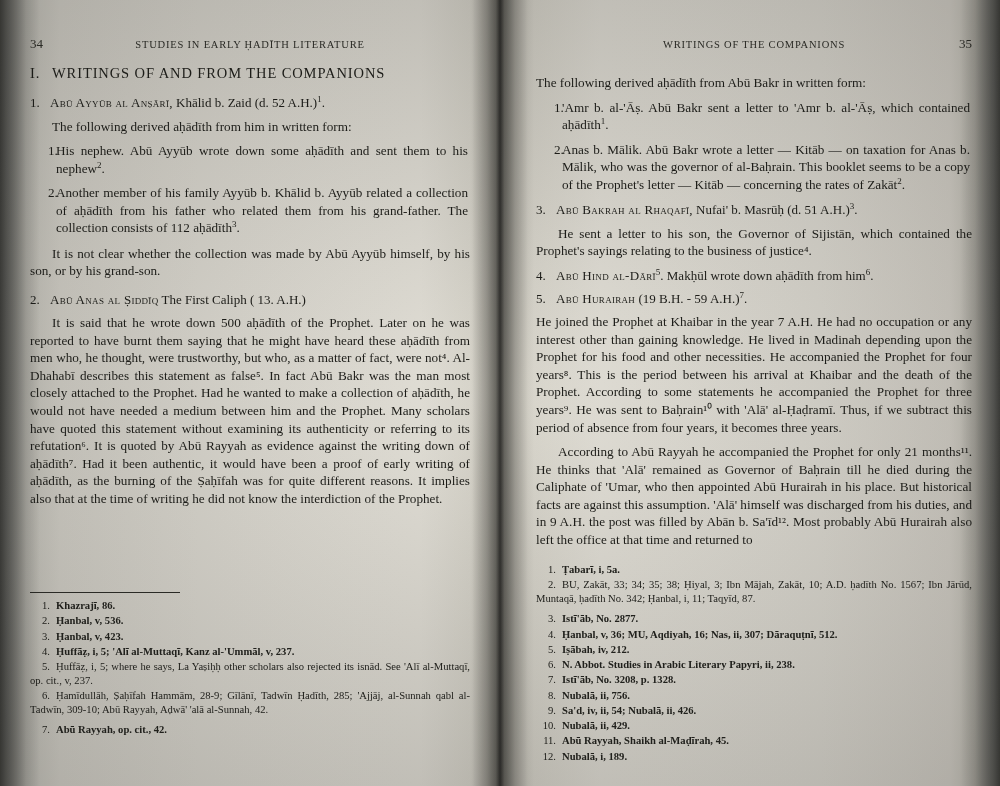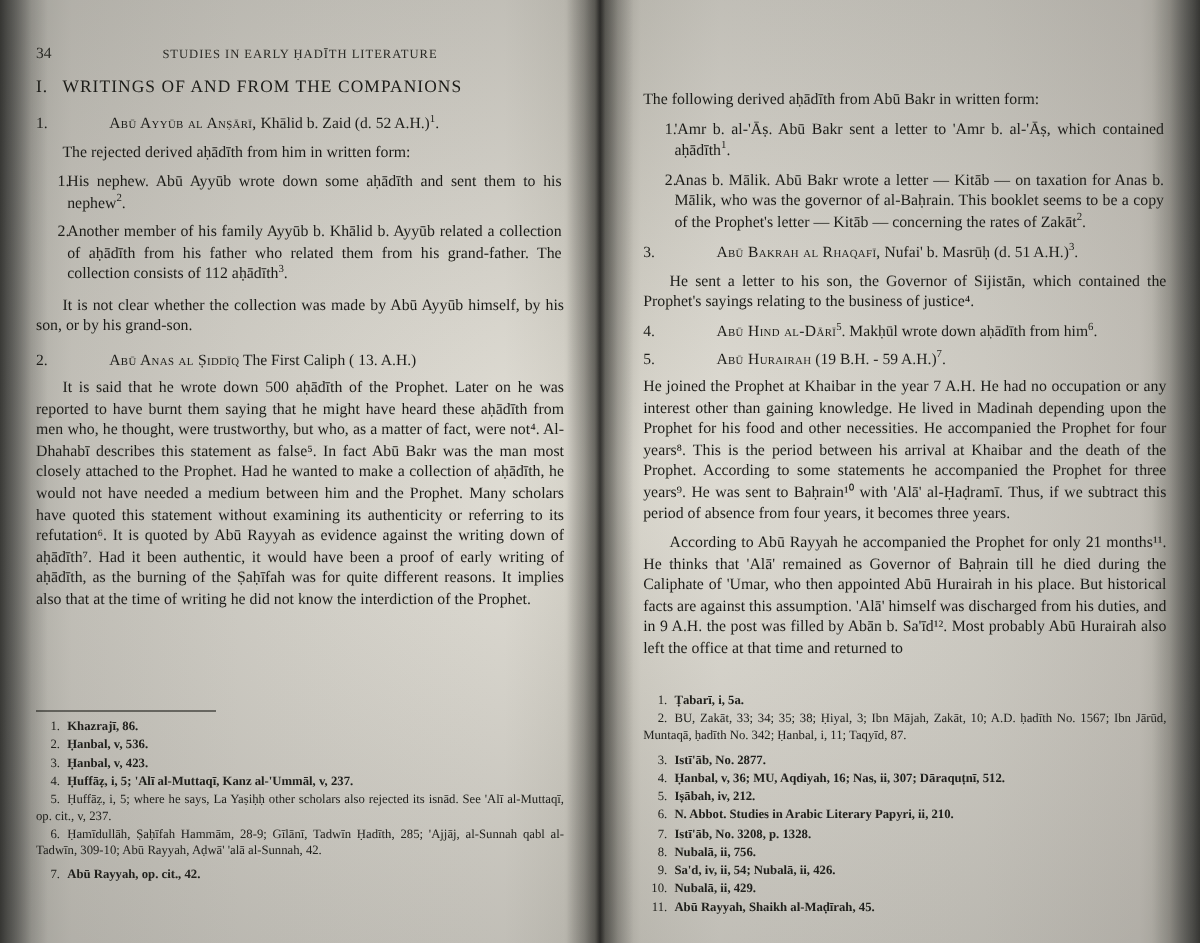--- a/index.html
+++ b/index.html
@@ -84,21 +84,20 @@
     margin: 6px 0 11px 0;
     text-transform: uppercase;
     font-variant: small-caps;
   }
   .sec-num { display: inline-block; width: 22px; }
 
   .entry {
     margin: 0 0 6px 0;
     display: flex;
     align-items: flex-end;
-    gap: 41px;
   }
   .entry .num {
     width: 20px;
     flex: 0 0 20px;
     font-size: 13px;
   }
   .entry .head {
     flex: 1;
     font-size: 13px;
   }
@@ -212,21 +211,21 @@
           <span class="sec-num">I.</span><span>WRITINGS OF AND FROM THE COMPANIONS</span>
         </h1>
 
         <div class="entry">
           <span class="num">1.</span>
           <span class="head">
             <span class="smallcaps">Abū Ayyūb al Anṣārī,</span><span> Khālid b. Zaid (d. 52 A.H.)</span><sup>1</sup><span>.</span>
           </span>
         </div>
 
-        <p class="para">The rejected derived aḥādīth from him in written form:</p>
+        <p class="para">The following derived aḥādīth from him in written form:</p>
 
         <ol class="sublist">
           <li>
             <span class="n">1.</span>
             <span class="t"><span>His nephew. Abū Ayyūb wrote down some aḥādīth and sent them to his nephew</span><sup>2</sup><span>.</span></span>
           </li>
           <li>
             <span class="n">2.</span>
             <span class="t"><span>Another member of his family Ayyūb b. Khālid b. Ayyūb related a collection of aḥādīth from his father who related them from his grand-father. The collection consists of 112 aḥādīth</span><sup>3</sup><span>.</span></span>
           </li>
@@ -269,20 +268,27 @@
           <span class="nn">6.</span><span>Ḥamīdullāh, Ṣaḥīfah Hammām, 28-9; Gīlānī, Tadwīn Ḥadīth, 285; 'Ajjāj, al-Sunnah qabl al-Tadwīn, 309-10; Abū Rayyah, Aḍwā' 'alā al-Sunnah, 42.</span>
         </div>
         <div class="note" style="margin-top:6px">
           <span class="nn">7.</span>
           <span class="nt">Abū Rayyah, op. cit., 42.</span>
         </div>
       </div>
     </div>
 
     <div class="leaf right">
+      <div class="running-head">
+        <div class="rh-row">
+          <span class="folio" style="visibility:hidden">35</span>
+          <span class="rh-title">WRITINGS OF THE COMPANIONS</span>
+          <span class="folio">35</span>
+        </div>
+      </div>
 
       <div class="body right">
         <p class="para noindent">The following derived aḥādīth from Abū Bakr in written form:</p>
 
         <ol class="sublist">
           <li>
             <span class="n">1.</span>
             <span class="t"><span>'Amr b. al-'Āṣ. Abū Bakr sent a letter to 'Amr b. al-'Āṣ, which contained aḥādīth</span><sup>1</sup><span>.</span></span>
           </li>
           <li>
@@ -333,41 +339,45 @@
           <div class="note">
             <span class="nn">4.</span>
             <span class="nt">Ḥanbal, v, 36; MU, Aqdiyah, 16; Nas, ii, 307; Dāraquṭnī, 512.</span>
           </div>
           <div class="note">
             <span class="nn">5.</span>
             <span class="nt">Iṣābah, iv, 212.</span>
           </div>
           <div class="note">
             <span class="nn">6.</span>
-            <span class="nt">N. Abbot. Studies in Arabic Literary Papyri, ii, 210.</span>
+            <span class="nt">N. Abbot. Studies in Arabic Literary Papyri, ii, 238.</span>
           </div>
           <div class="note">
             <span class="nn">7.</span>
             <span class="nt">Istī'āb, No. 3208, p. 1328.</span>
           </div>
           <div class="note">
             <span class="nn">8.</span>
             <span class="nt">Nubalā, ii, 756.</span>
           </div>
           <div class="note">
             <span class="nn">9.</span>
             <span class="nt">Sa'd, iv, ii, 54; Nubalā, ii, 426.</span>
           </div>
           <div class="note">
             <span class="nn">10.</span>
             <span class="nt">Nubalā, ii, 429.</span>
           </div>
           <div class="note">
             <span class="nn">11.</span>
             <span class="nt">Abū Rayyah, Shaikh al-Maḍīrah, 45.</span>
+          </div>
+          <div class="note">
+            <span class="nn">12.</span>
+            <span class="nt">Nubalā, i, 189.</span>
           </div>
           <div class="note">
             <span class="nn"></span>
             <span class="nt"></span>
           </div>
           <div class="note">
             <span class="nn"></span>
             <span class="nt"></span>
           </div>
         </div>

